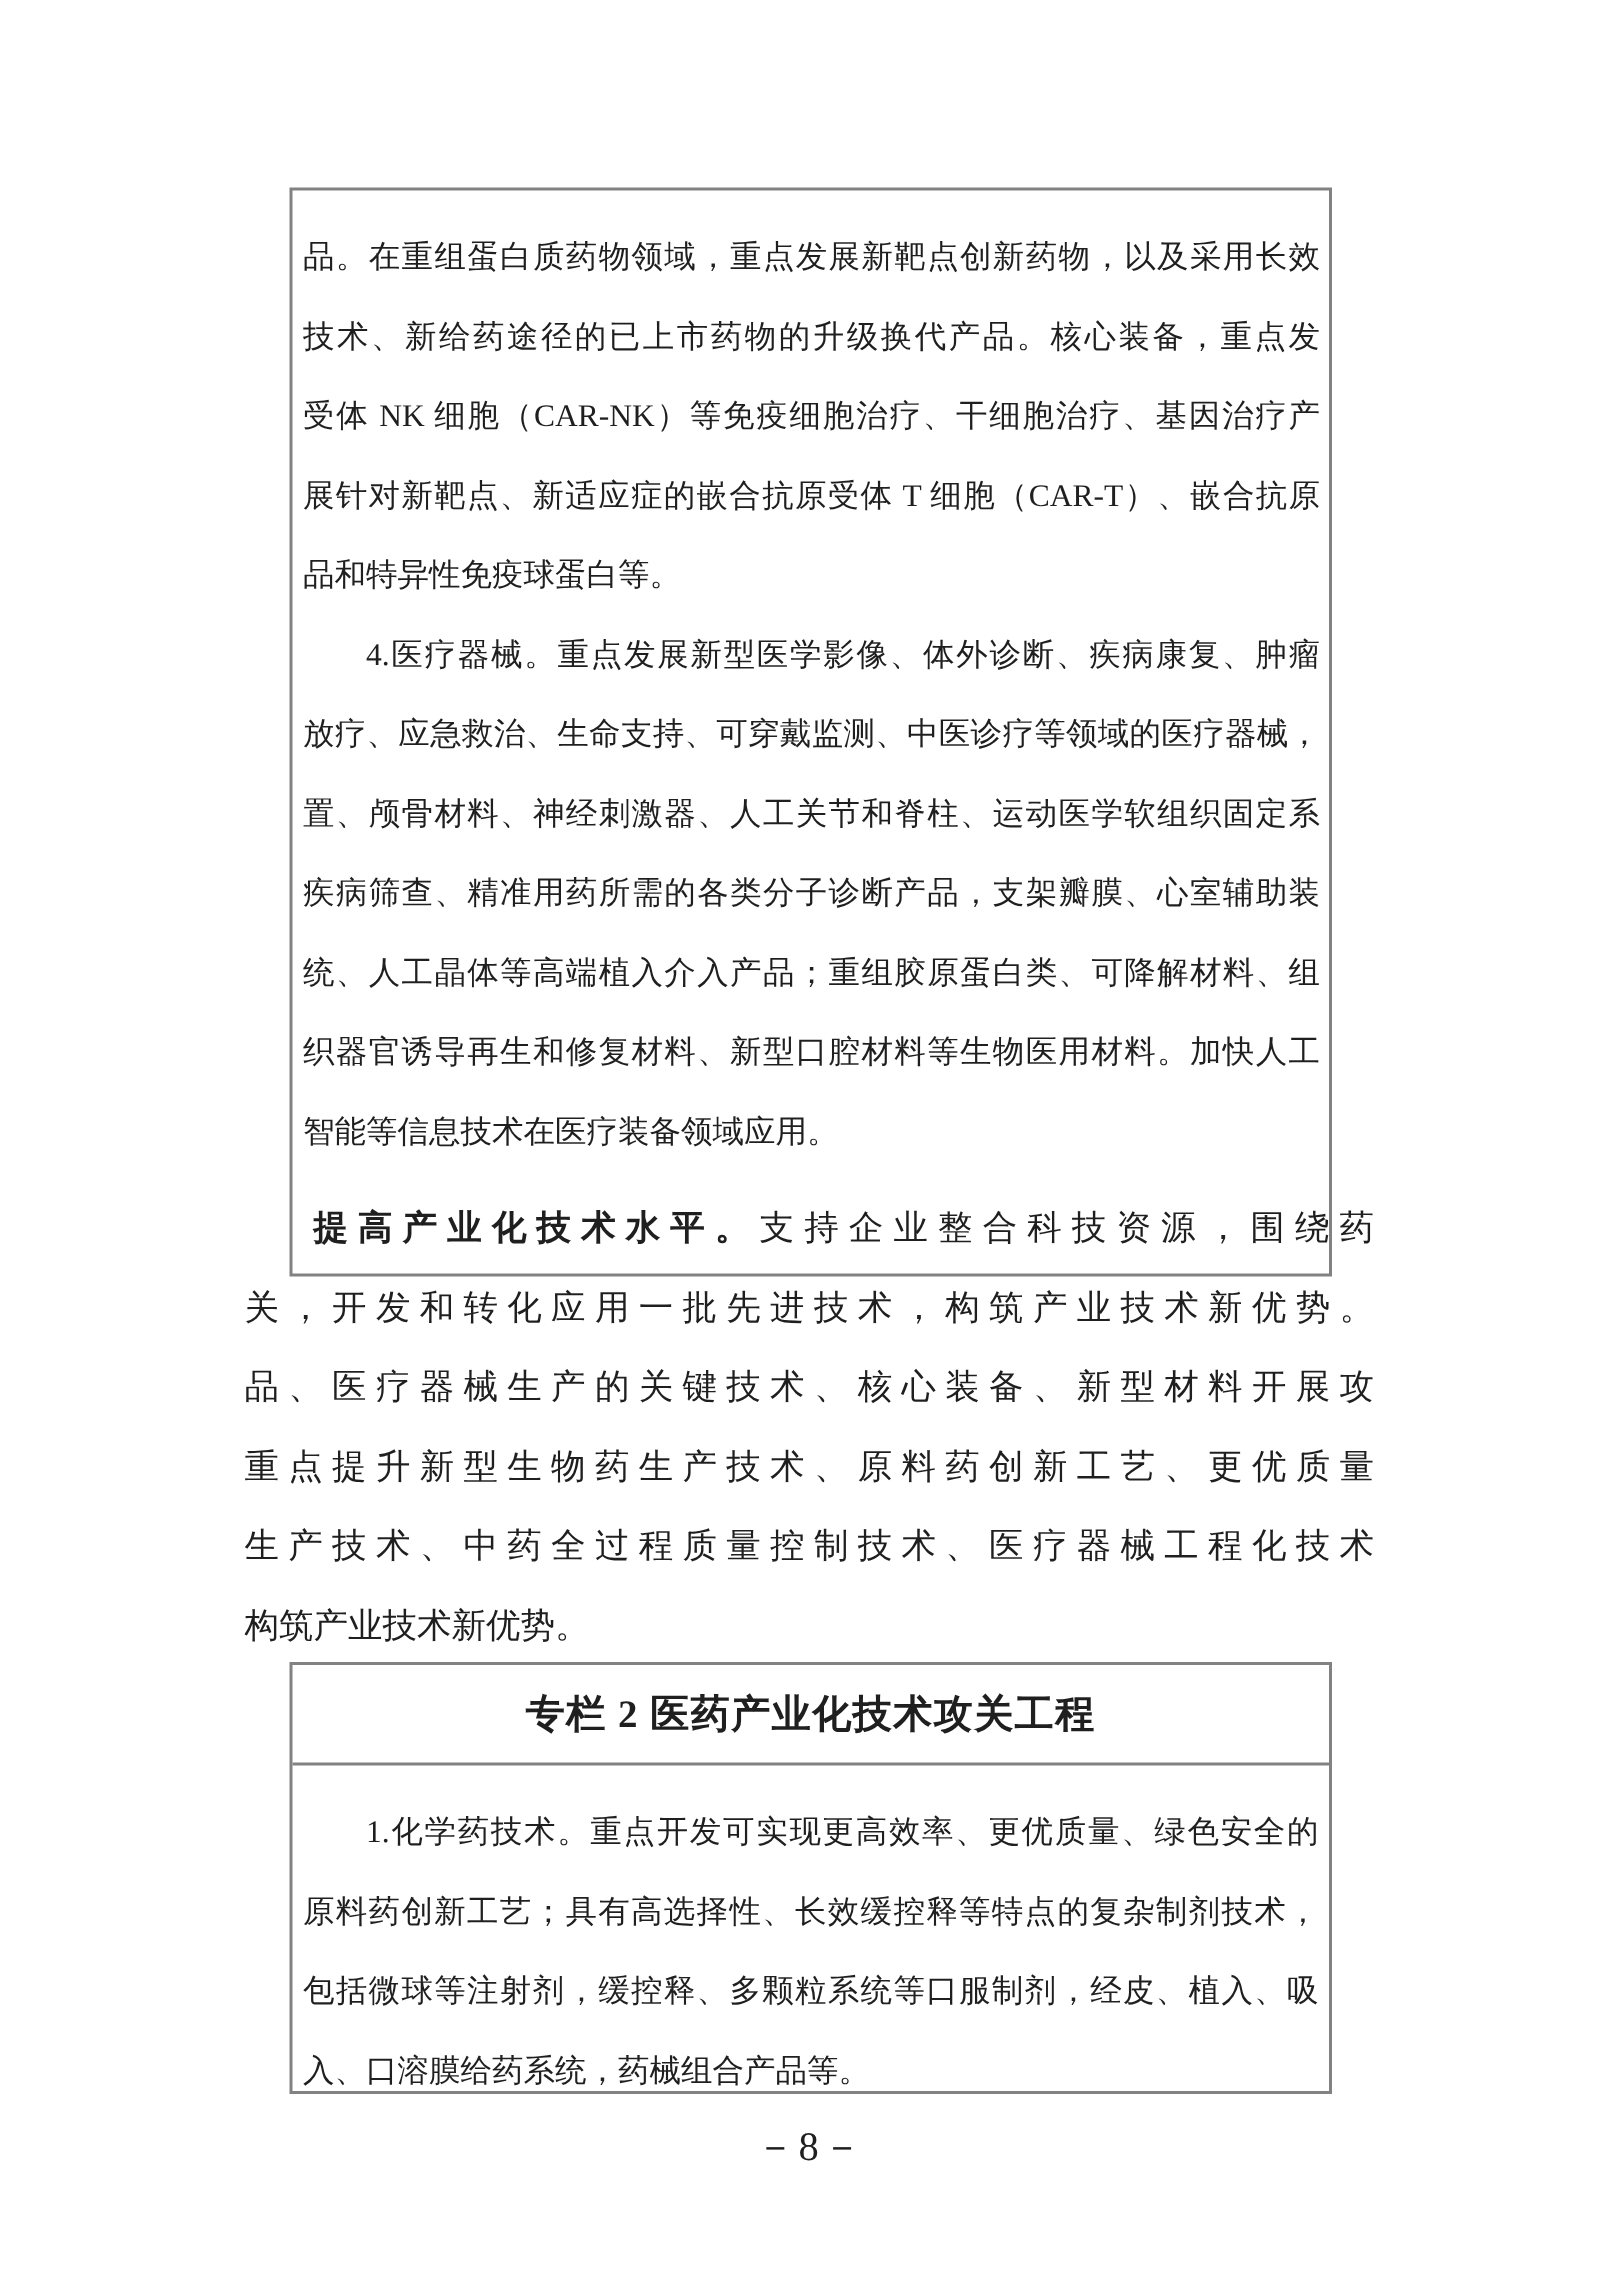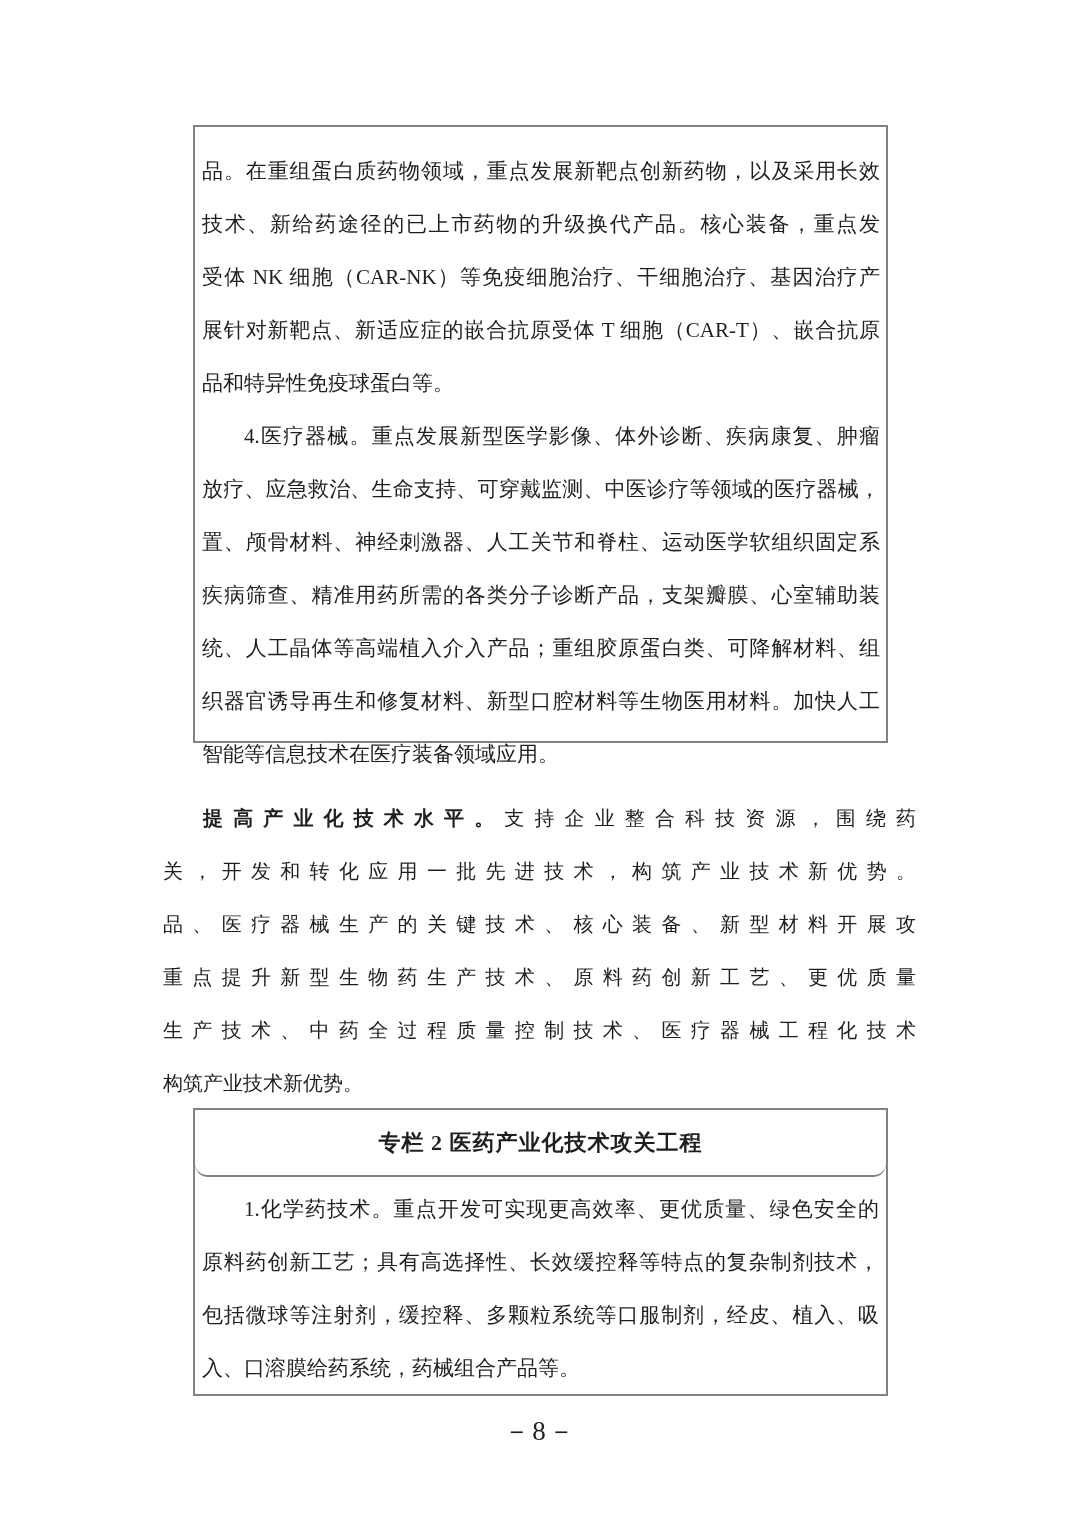--- a/index.html
+++ b/index.html
@@ -13,43 +13,42 @@
     overflow: hidden;
   }
   .box {
     position: absolute;
     left: 193px;
     width: 695px;
     border: 2px solid #828282;
     box-sizing: border-box;
     background: #ffffff;
   }
-  .box1 { top: 125px; height: 618px; padding: 18px 6px 0 7px; }
+  .box1 { top: 125px; height: 726px; padding: 18px 6px 0 7px; }
   .box2 { top: 1108px; height: 288px; }
   .box2-header {
     height: 65px;
     border-bottom: 2px solid #828282;
     display: flex;
     align-items: center;
     justify-content: center;
     font-weight: 700;
-    font-size: 22px;
+    font-size: 26px;
     letter-spacing: 1px;
-    border-radius: 13px;
   }
-  .box2-body { padding: 6px 7px 0 7px; }
+  .box2-body { padding: 6px 7px 0 7px; margin-top: 12px; }
   .bline {
     font-size: 21px;
     line-height: 53px;
     height: 53px;
     overflow: hidden;
     text-justify: inter-ideograph;
   }
   .mline {
-    font-size: 20px;
+    font-size: 23px;
     line-height: 53px;
     height: 53px;
     overflow: hidden;
     text-justify: inter-ideograph;
   }
   .fill { text-align: justify; text-align-last: justify; }
   .end  { text-align: center;  text-align-last: left; }
   .indent { text-indent: 2em; }
   .lead { font-weight: 700; }
   .main-para {

